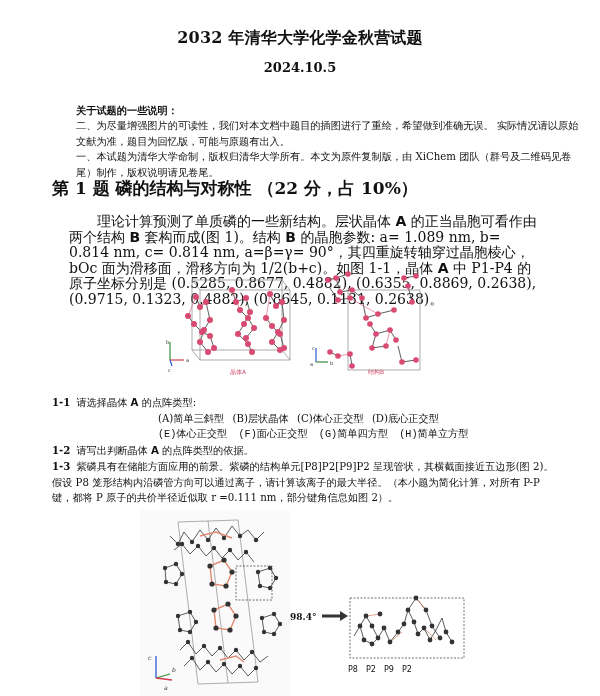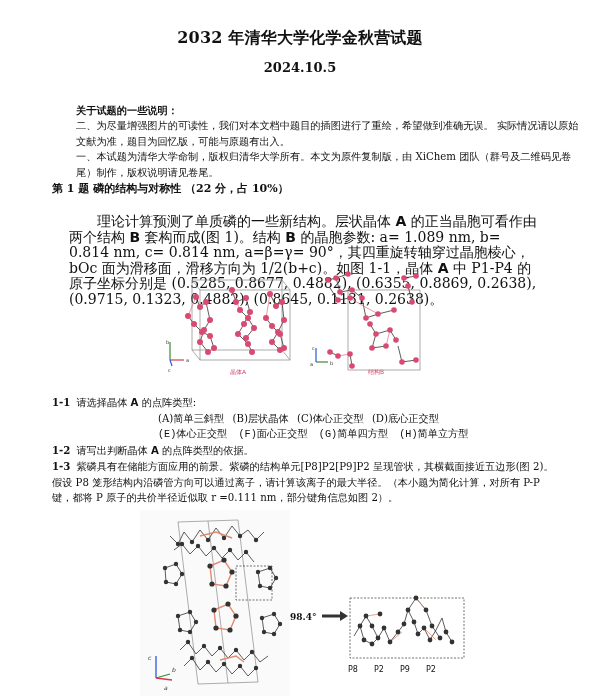--- a/index.html
+++ b/index.html
@@ -6,35 +6,35 @@
   body { width: 600px; height: 696px; position: relative; overflow: hidden;
          font-family: "DejaVu Serif", "Liberation Serif", serif; color: #111; }
   .title { position: absolute; top: 28px; left: 0; width: 600px; text-align: center;
            font-weight: bold; font-size: 16px; letter-spacing: 0.2px; }
   .date { position: absolute; top: 60px; left: 0; width: 600px; text-align: center;
           font-weight: bold; font-size: 13px; }
   .notes { position: absolute; top: 103px; left: 52px; width: 510px; font-size: 10.2px; line-height: 15.4px; margin-left: 24px; }
   .notes .head { font-weight: bold; }
   .notes p { margin: 0; }
   .q1 { position: absolute; top: 180px; left: 52px; width: 510px; }
-  .q1 .qtitle { font-weight: bold; font-size: 11px; line-height: 17px; }
+  .q1 .qtitle { font-weight: bold; font-size: 17px; line-height: 17px; }
   .body-text { font-size: 14px; line-height: 15.6px; margin: 17px; }
   .indent { text-indent: 2em; }
   .sans-b { font-family: "DejaVu Sans", "Liberation Sans", sans-serif; font-weight: bold; }
   .fig1 { position: absolute; top: 262px; left: 150px; width: 310px; height: 118px; }
   .fig1 svg { display: block; }
   .caption { font-family: "DejaVu Sans", "Liberation Sans", sans-serif; font-size: 6px; color: #d04a6e; position: absolute; }
   .subq { position: absolute; left: 52px; width: 510px; font-size: 10.2px; line-height: 15.6px; }
   .subq .num { font-weight: bold; margin-right: 6px; margin-top: 30px; }
   .options { position: absolute; left: 158px; font-size: 10.2px; line-height: 15.6px; }
   .options span { margin-right: 5px; }
   .fig2 { position: absolute; top: 510px; left: 140px; width: 330px; height: 186px; }
   .fig2 .label-angle { position: absolute; left: 150px; top: 102px; font-weight: bold; font-size: 9px; text-align: center; }
   .fig2 .plabels { position: absolute; top: 155px; left: 208px; font-family: "DejaVu Sans", "Liberation Sans", sans-serif; font-size: 8px; }
-  .fig2 .plabels span { display: inline-block; width: 26px; }
+  .fig2 .plabels span { display: inline-block; width: 18px; }
 </style>
 </head>
 <body>
 
 <div class="title">2032 年清华大学化学金秋营试题</div>
 <div class="date">2024.10.5</div>
 
 <div class="notes">
   <p class="head">关于试题的一些说明：</p>
   <p>二、为尽量增强图片的可读性，我们对本文档中题目的插图进行了重绘，希望做到准确无误。 实际情况请以原始文献为准，题目为回忆版，可能与原题有出入。</p>

